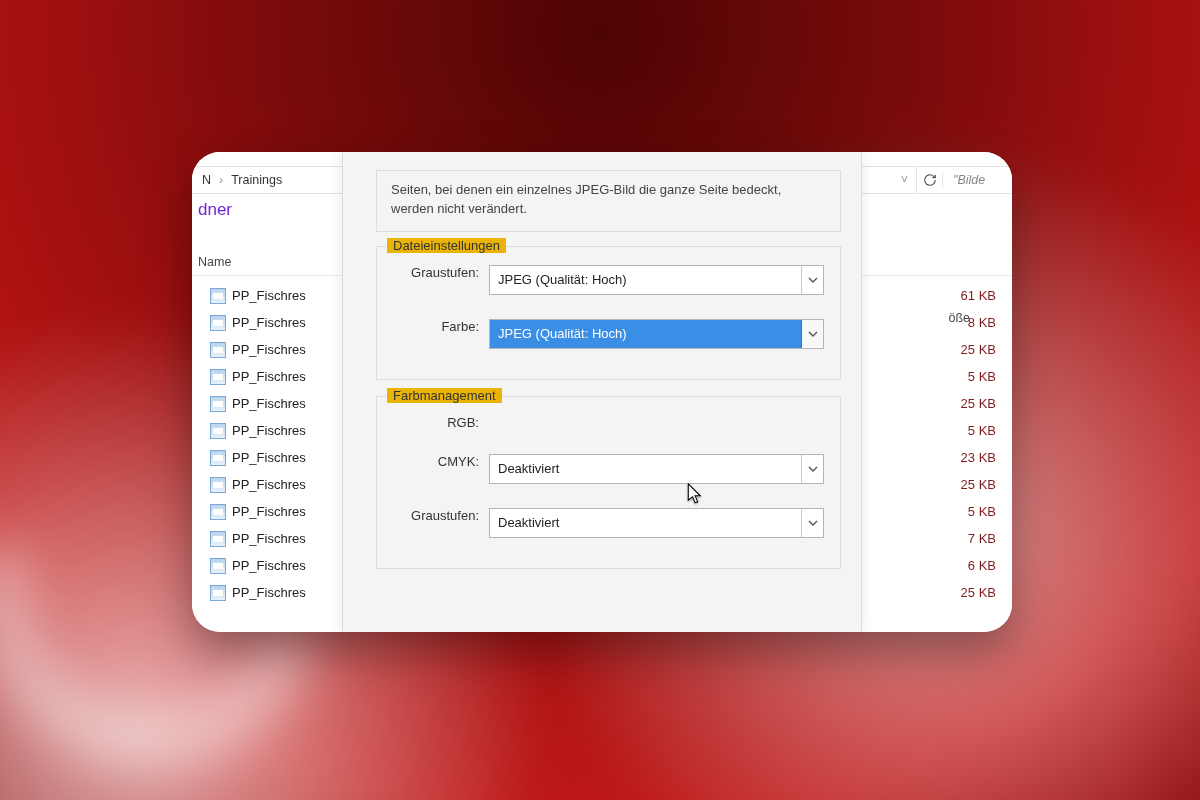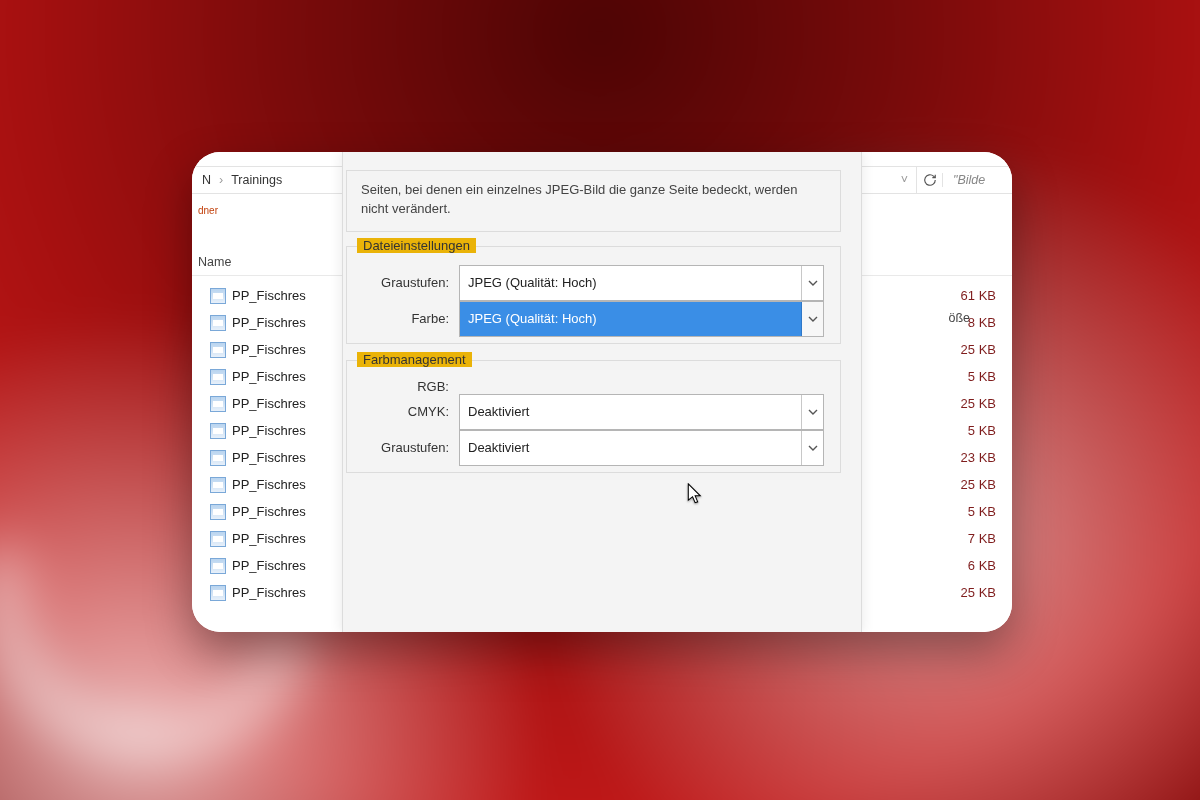--- a/index.html
+++ b/index.html
@@ -64,21 +64,21 @@
     color:#555;
   }
   .explorer .address .spacer { flex:1; }
   .explorer .searchcell {
     border-left:1px solid #e3e3e3;
     padding-left:10px; color:#888; font-style:italic;
     width:70px; overflow:hidden; white-space:nowrap;
   }
   .explorer .subrow {
     position:absolute; left:0; top:46px; height:24px;
-    padding-left:6px; color:#c2410c; font-size:10px;
+    padding-left:6px; color:#6d28d9; font-size:17px;
     display:flex; align-items:center;
   }
   .explorer .colheads {
     position:absolute; left:0; right:0; top:100px; height:24px;
     border-bottom:1px solid #e9e9e9;
     font-size:12.5px; color:#444;
   }
   .explorer .colheads .nm { position:absolute; left:6px; top:3px; }
   .explorer .colheads .sz { position:absolute; right:42px; top:19px;margin-top:40px; }
   .explorer .files {
@@ -107,21 +107,21 @@
 
   
   .dialog {
     position:absolute;
     left:150px; top:0; bottom:0; width:520px;
     background:#f4f4f4;
     border-left:1px solid #dcdcdc;
     border-right:1px solid #dcdcdc;
     box-shadow: -4px 0 10px rgba(0,0,0,0.05), 4px 0 10px rgba(0,0,0,0.05);
     font-size:13px; color:#333;
-    padding:18px 20px 0 3px;
+    padding:18px 20px 0 33px;
   }
   .dialog .intro {
     border:1px solid #dcdcdc;
     padding:10px 14px 12px 14px;
     line-height:1.45;
     color:#444;
     margin-bottom:14px;
   }
   .dialog .group {
     border:1px solid #dcdcdc;
@@ -129,29 +129,29 @@
     position:relative;
     margin-bottom:16px;
   }
   .dialog .group .legend {
     position:absolute; top:-9px; left:10px;
     background:#eab308;
     padding:0 6px;
     font-size:13px; color:#333;
   }
   .dialog .row {
-    display:flex; align-items:center;
-    margin-bottom:0;
+    display:flex; align-items:flex-start;
+    margin-bottom:24px;
   }
   .dialog .row .lab {
     width:96px; text-align:right; padding-right:10px;
     color:#333;
   }
   .dialog .row .dd {
-    flex:1; height:36px;
+    flex:1; height:30px;
     border:1px solid #b5b5b5;
     background:#fff;
     display:flex; align-items:center;
     position:relative;
     font-size:13px;
     padding-left:8px;
     color:#222;
   }
   .dialog .row .dd .arrow {
     position:absolute; right:0; top:0; bottom:0; width:22px;

